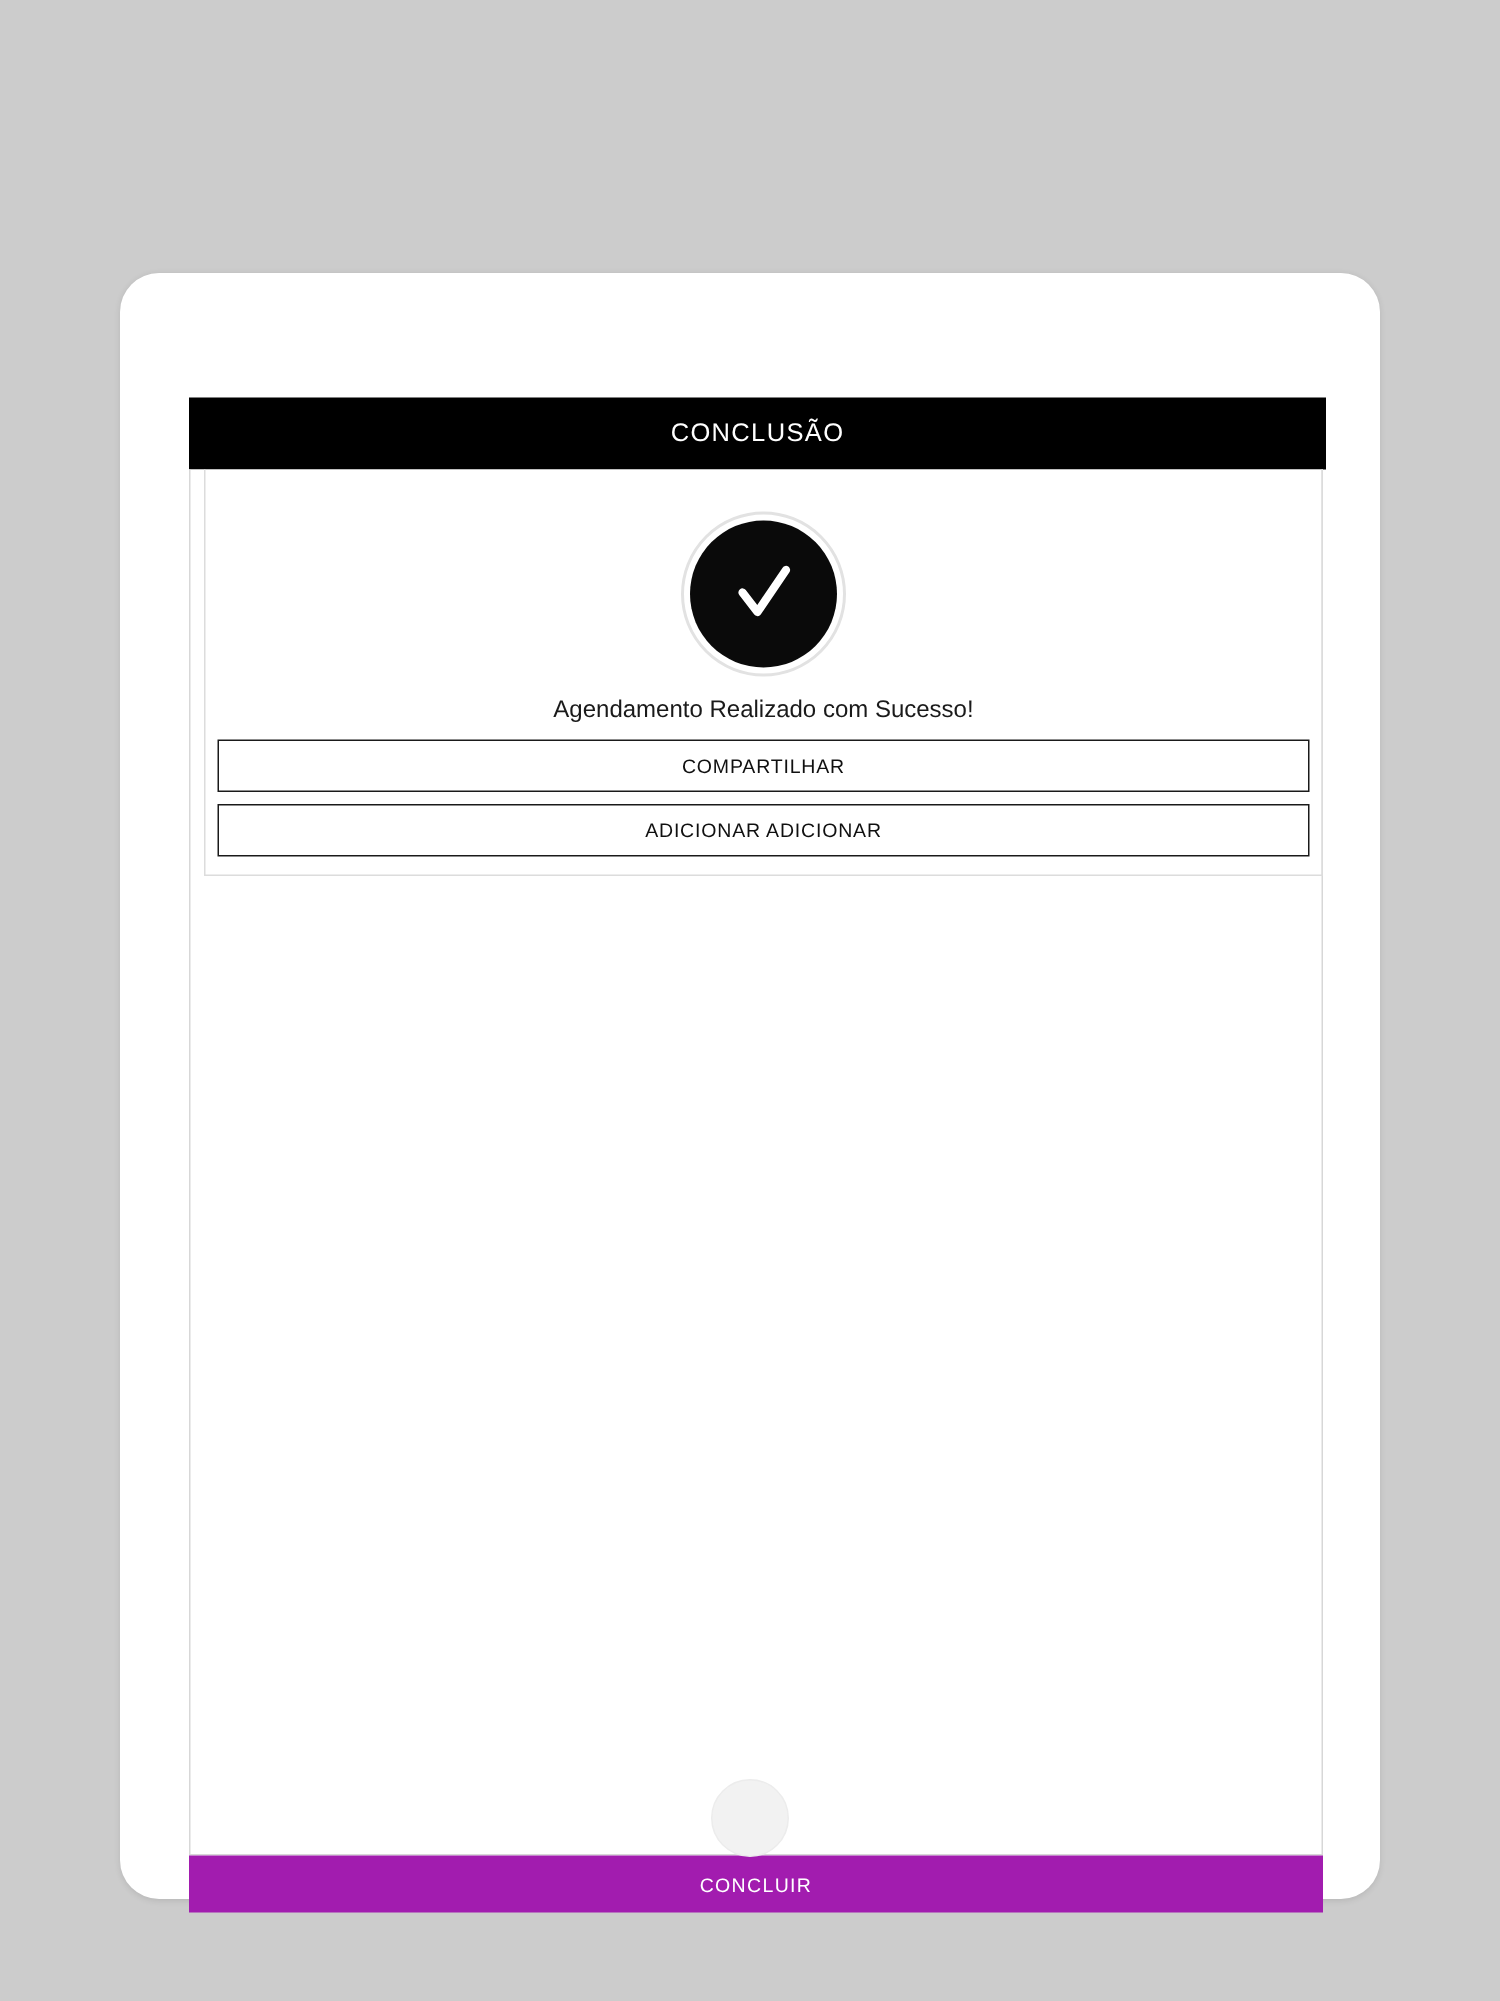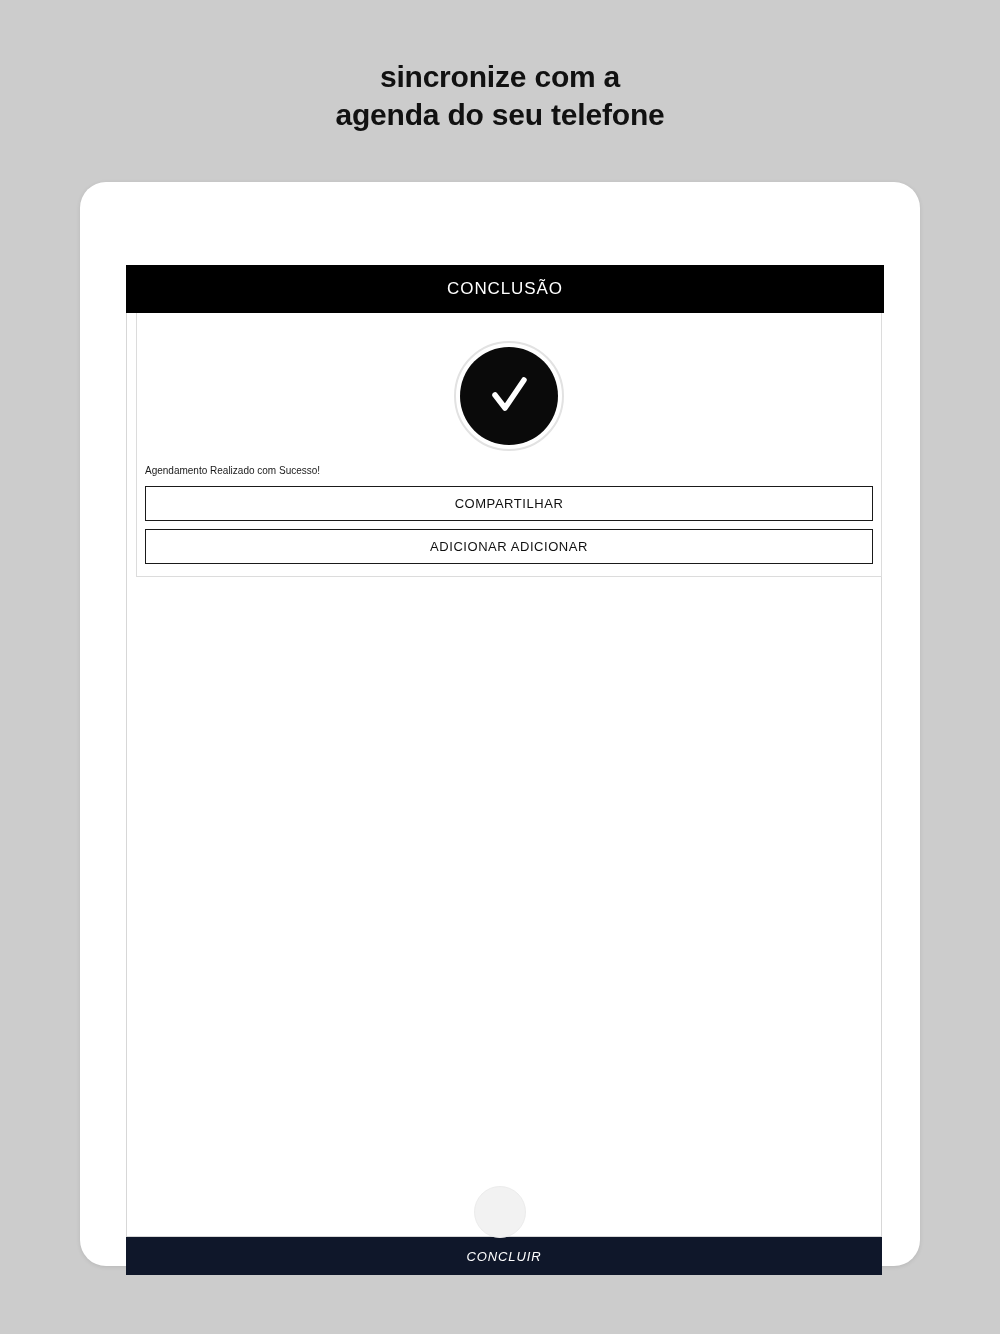--- a/index.html
+++ b/index.html
@@ -120,22 +120,22 @@
     background: #0a0a0a;
     display: flex;
     align-items: center;
     justify-content: center;
   }
   .check-circle svg {
     display: block;
   }
 
   .success-msg {
-    text-align: left;
-    font-size: 10px;
+    text-align: center;
+    font-size: 16px;
     color: #1a1a1a;
     margin-top: 14px;
     margin-bottom: 10px;
   }
 
   
   .action-btn {
     display: block;
     width: 100%;
     box-sizing: border-box;
@@ -156,29 +156,28 @@
     margin-bottom: 0;
   }
 
   
   .bottombar {
     position: absolute;
     left: 0;
     top: 972px;
     width: 756px;
     height: 38px;
-    background: #0f172a;
+    background: #a21caf;
     color: #ffffff;
     display: flex;
     align-items: center;
     justify-content: center;
     font-size: 13px;
     letter-spacing: 0.9px;
     cursor: pointer;
-    font-style: italic;
   }
 
   
   .home-button {
     position: absolute;
     left: 50%;
     transform: translateX(-50%);
     bottom: 28px;
     width: 52px;
     height: 52px;
@@ -187,24 +186,20 @@
     border: 1px solid #ececec;
     box-sizing: border-box;
     cursor: pointer;
   }
 </style>
 </head>
 <body>
 
 <div class="page">
 
-  <div class="headline">
-    <span class="line">sincronize com a</span>
-    <span class="line">agenda do seu telefone</span>
-  </div>
 
   <div class="tablet">
 
     <div class="screen">
 
       <div class="appbar">
         <span>CONCLUSÃO</span>
       </div>
 
       <div class="content">

